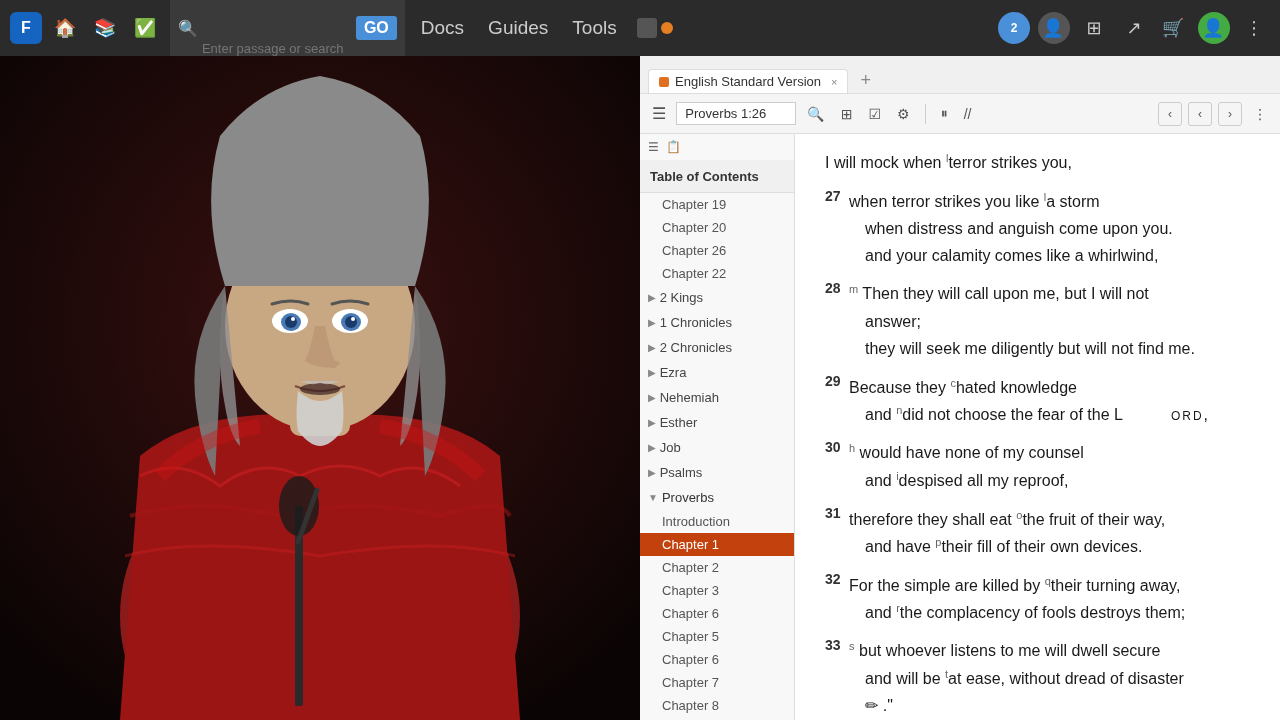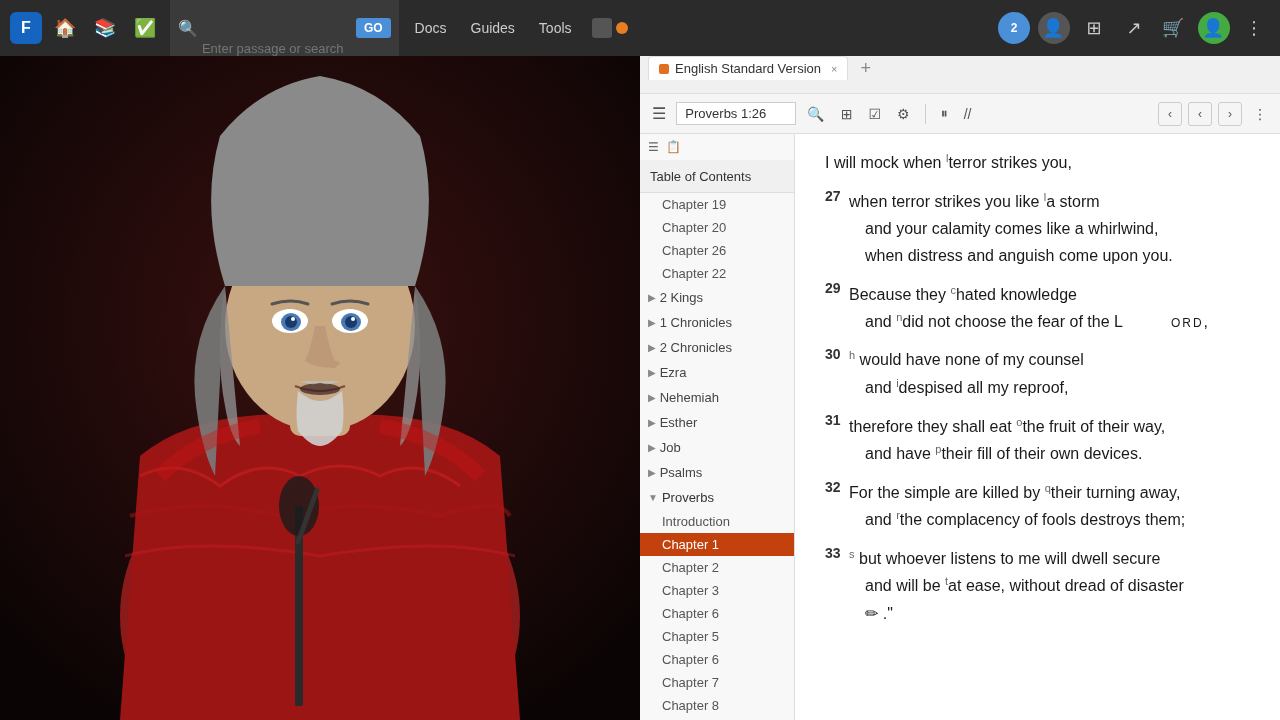--- a/index.html
+++ b/index.html
@@ -34,25 +34,25 @@
       background: #3a3a3a; border-radius: 4px; padding: 4px 8px;
       flex: 0 0 200px;
     }
     .nav-search-wrap input {
       background: none; border: none; outline: none;
       color: #ccc; font-size: 13px; width: 150px; margin-top: 40px;
     }
     .nav-go-btn {
       background: #4a90d9; color: white; border: none;
       padding: 3px 8px; border-radius: 3px; cursor: pointer;
-      font-size: 12px; font-weight: bold;
+      font-size: 16px; font-weight: bold;
     }
     .nav-text-btn {
       background: none; border: none; color: #ccc;
-      font-size: 14px; cursor: pointer; padding: 4px 8px;
+      font-size: 19px; cursor: pointer; padding: 4px 8px;
       border-radius: 4px;
     }
     .nav-spacer { flex: 1; }
     .nav-right {
       display: flex; align-items: center; gap: 8px;
     }
     .nav-badge {
       width: 32px; height: 32px; border-radius: 50%;
       background: #4a90d9; color: white;
       display: flex; align-items: center; justify-content: center;
@@ -91,21 +91,21 @@
       display: flex;
       flex-direction: column;
       overflow: hidden;
     }
 
     
     .bible-tab-bar {
       background: #f0f0f0;
       border-bottom: 1px solid #ddd;
       display: flex;
-      align-items: flex-start;
+      align-items: flex-end;
       padding: 0 8px;
       height: 38px;
       flex-shrink: 0;
     }
     .bible-tab {
       display: flex; align-items: center; gap: 6px;
       background: white;
       border: 1px solid #ddd;
       border-bottom: none;
       padding: 4px 10px;
@@ -180,21 +180,21 @@
       border-right: 1px solid #ddd;
       overflow-y: auto;
       flex-shrink: 0;
       font-size: 13px;
     }
     .toc-sidebar::-webkit-scrollbar { width: 4px; }
     .toc-sidebar::-webkit-scrollbar-thumb { background: #ccc; border-radius: 2px; }
 
     .toc-header {
       padding: 8px 10px;
-      font-weight: normal;
+      font-weight: bold;
       font-size: 13px;
       color: #333;
       border-bottom: 1px solid #ddd;
       background: #f0f0f0;
       display: flex; align-items: center; gap: 6px;
     }
     .toc-toolbar {
       display: flex; align-items: center; padding: 4px 6px; gap: 4px;
       border-bottom: 1px solid #eee;
     }
@@ -458,24 +458,31 @@
 
       <div class="bible-text">
 
         <div class="verse-block">
           <span class="verse-text">I will mock when <span class="verse-ref">l</span>terror strikes you,</span>
         </div>
 
         <div class="verse-block">
           <span class="verse-num">27</span>
           <span class="verse-text">when terror strikes you like <span class="verse-ref">l</span>a storm</span>
+          <div class="indented">when distress and anguish come upon you.</div>
           <div class="indented">and your calamity comes like a whirlwind,</div>
-          <div class="indented">when distress and anguish come upon you.</div>
-        </div>
-
+        </div>
+
+        <div class="verse-block">
+          <span class="verse-num">28</span>
+          <span class="verse-ref">m</span>
+          <span class="verse-text">Then they will call upon me, but I will not</span>
+          <div class="indented">answer;</div>
+          <div class="indented">they will seek me diligently but will not find me.</div>
+        </div>
 
         <div class="verse-block">
           <span class="verse-num">29</span>
           <span class="verse-text">Because they <span class="verse-ref">c</span>hated knowledge</span>
           <div class="indented">and <span class="verse-ref">n</span>did not choose the fear of the L<span style="font-size:12px;letter-spacing:2px;padding-left:48px;">ORD</span>,</div>
         </div>
 
         <div class="verse-block">
           <span class="verse-num">30</span>
           <span class="verse-ref">h</span>

